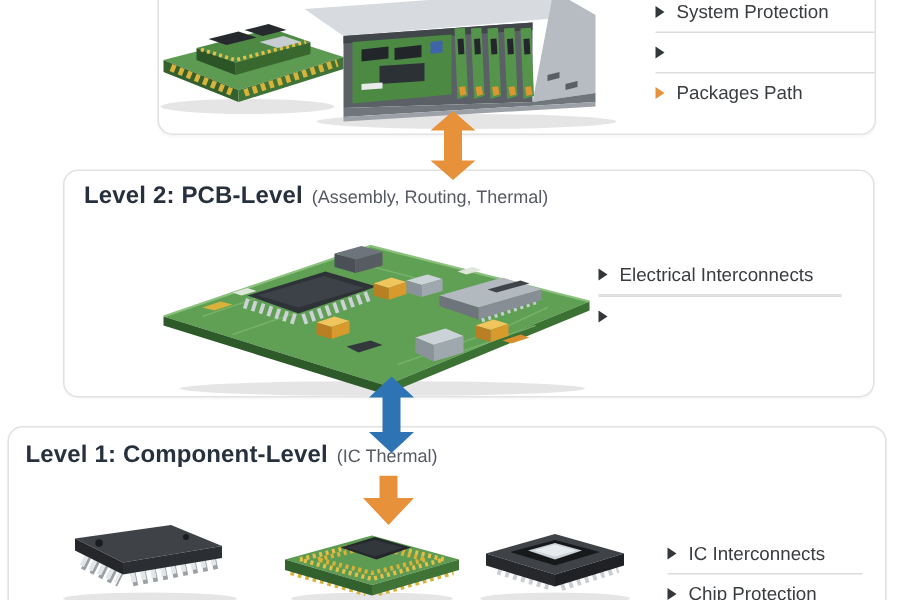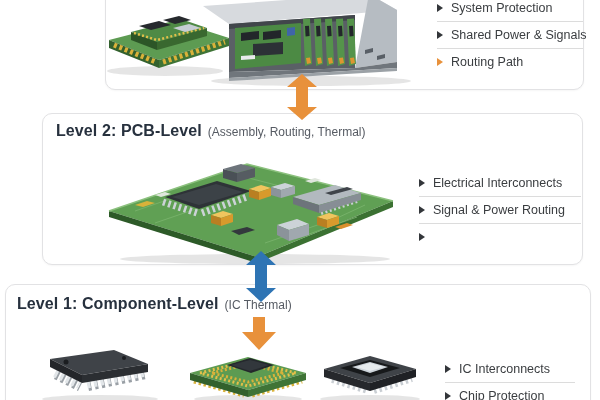--- a/index.html
+++ b/index.html
@@ -193,39 +193,34 @@
   </svg>
 
   <div class="list" style="left:437px;top:-5px;width:146px;">
     <div class="li">
       <span class="tri"></span>
       <span>System Protection</span>
     </div>
     <div class="sep"></div>
     <div class="li">
       <span class="tri"></span>
-      <span>Shared Power &amp; Signals</span>
     </div>
     <div class="sep"></div>
     <div class="li">
       <span class="tri orange"></span>
-      <span>Routing Path</span>
-    </div>
-  </div>
-
-  <div class="list" style="left:419px;top:170px;width:162px;">
+      <span>Packages Path</span>
+    </div>
+  </div>
+
+  <div class="list" style="left:399px;top:170px;width:162px;">
     <div class="li">
       <span class="tri"></span>
       <span>Electrical Interconnects</span>
     </div>
     <div class="sep"></div>
-    <div class="li">
-      <span class="tri"></span>
-      <span>Signal &amp; Power Routing</span>
-    </div>
     <div class="sep"></div>
     <div class="li">
       <span class="tri"></span>
     </div>
   </div>
 
   <div class="list" style="left:445px;top:356px;width:130px;">
     <div class="li">
       <span class="tri"></span>
       <span>IC Interconnects</span>

